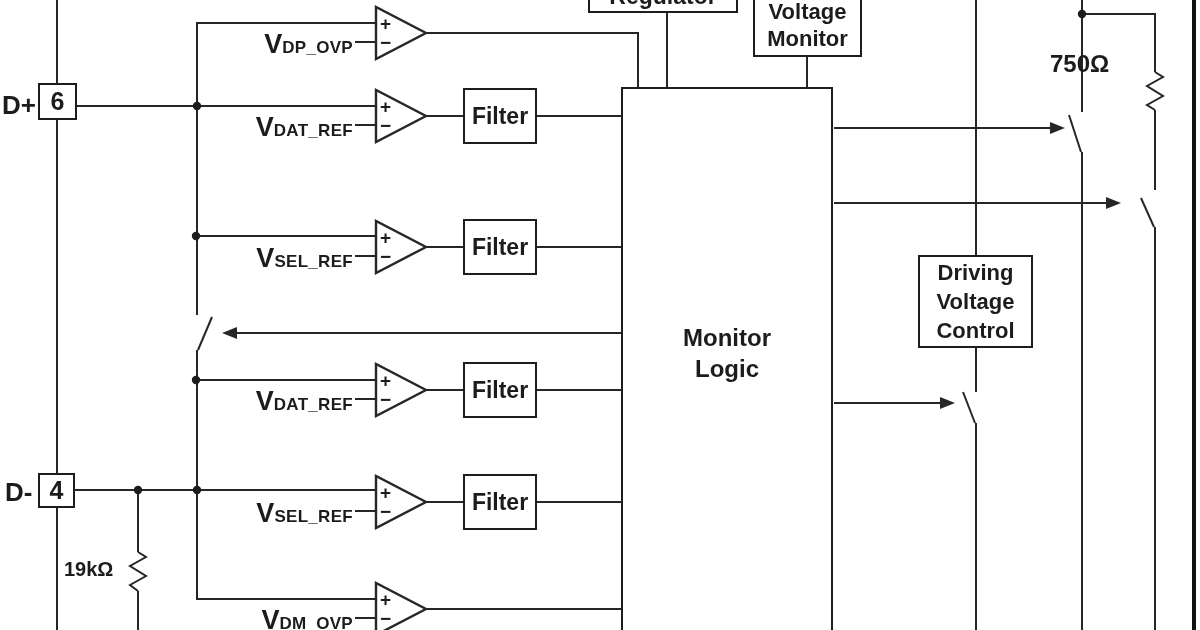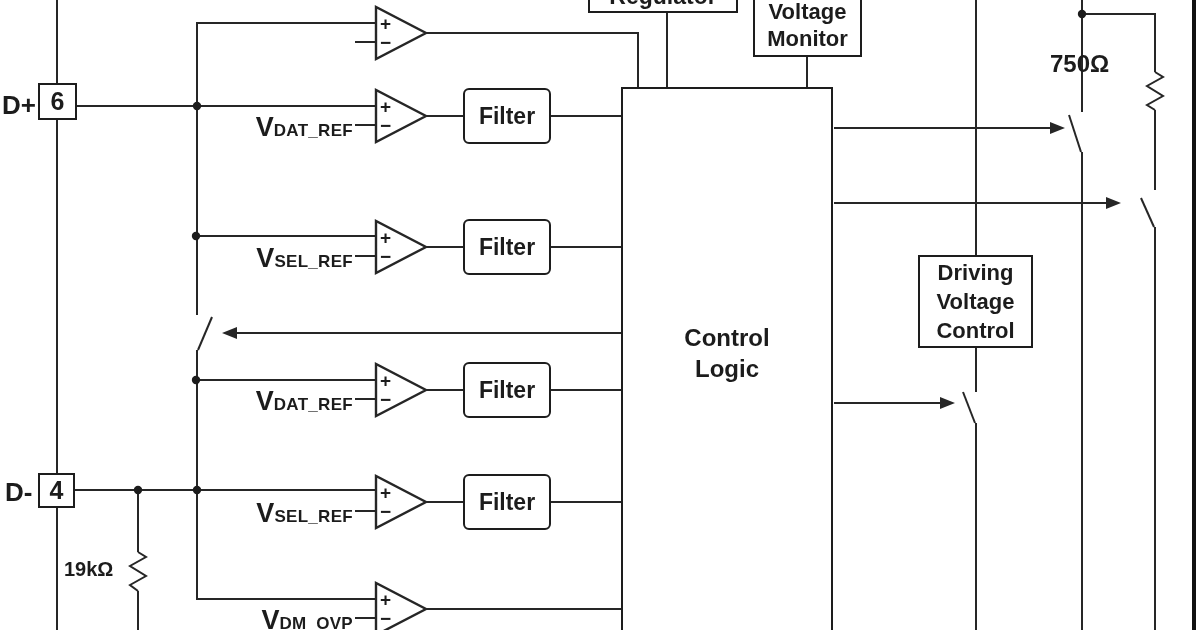--- a/index.html
+++ b/index.html
@@ -20,21 +20,21 @@
   .vlabel{position:absolute;left:210px;width:143px;text-align:right;line-height:28px;z-index:2;white-space:nowrap;}
   .vmain{font-size:27px;font-weight:bold;}
   .vsub{font-size:17px;font-weight:bold;letter-spacing:.3px;}
   #reg-box{left:588px;top:-30px;width:150px;height:43px;font-size:23px;align-items:flex-end;padding-bottom:1px;}
   #vm-box{left:753px;top:-8px;width:109px;height:65px;font-size:22px;line-height:27px;}
   #vm-box .inner{width:86px;margin:0 auto;}
   #cl-box{left:621px;top:87px;width:212px;height:580px;align-items:flex-start;font-size:24px;line-height:31px;}
   #cl-box .inner{width:98px;margin:233px auto 0 auto;}
   #dcc-box{left:918px;top:255px;width:115px;height:93px;font-size:22px;line-height:29px;}
   #dcc-box .inner{width:88px;margin:0 auto;}
-  .filter{left:463px;width:88px;height:56px;font-size:23px;border-radius:6px;}
+  .filter{left:463px;width:74px;height:56px;font-size:23px;}
   .pinbox{width:39px;height:37px;font-size:25px;}
 </style>
 </head>
 <body>
 
 <div id="stage">
 
   <svg id="wires" width="1200" height="630" viewBox="0 0 1200 630">
 
     <g>
@@ -170,21 +170,21 @@
     <line class="thick" x1="1194" y1="0" x2="1194" y2="630"></line>
   </svg>
 
   <div class="box" id="reg-box">
     <span>Regulator</span>
   </div>
   <div class="box" id="vm-box">
     <span class="inner">Voltage Monitor</span>
   </div>
   <div class="box" id="cl-box">
-    <span class="inner">Control Logic</span>
+    <span class="inner">Monitor Logic</span>
   </div>
   <div class="box" id="dcc-box">
     <span class="inner">Driving Voltage Control</span>
   </div>
 
   <div class="box filter" style="top:88px;">
       <span>Filter</span>
     </div>
   <div class="box filter" style="top:219px;">
       <span>Filter</span>
@@ -198,20 +198,21 @@
 
   <div class="lbl" style="left:2px;top:90px;font-size:26px;">D+</div>
   <div class="box pinbox" style="left:38px;top:83px;">
       <span>6</span>
     </div>
   <div class="lbl" style="left:5px;top:477px;font-size:26px;">D-</div>
   <div class="box pinbox" style="left:38px;top:473px;width:37px;height:35px;">
       <span>4</span>
     </div>
 
+  <div class="vlabel" style="top:30px;"><span class="vmain">V</span><span class="vsub">DP_OVP</span></div>
   <div class="vlabel" style="top:113px;"><span class="vmain">V</span><span class="vsub">DAT_REF</span></div>
   <div class="vlabel" style="top:244px;"><span class="vmain">V</span><span class="vsub">SEL_REF</span></div>
   <div class="vlabel" style="top:387px;"><span class="vmain">V</span><span class="vsub">DAT_REF</span></div>
   <div class="vlabel" style="top:499px;"><span class="vmain">V</span><span class="vsub">SEL_REF</span></div>
   <div class="vlabel" style="top:606px;"><span class="vmain">V</span><span class="vsub">DM_OVP</span></div>
 
   <div class="lbl" style="left:1050px;top:50px;width:100px;text-align:left;font-size:24px;">750Ω</div>
   <div class="lbl" style="left:64px;top:558px;font-size:20px;">19kΩ</div>
 
 </div>

